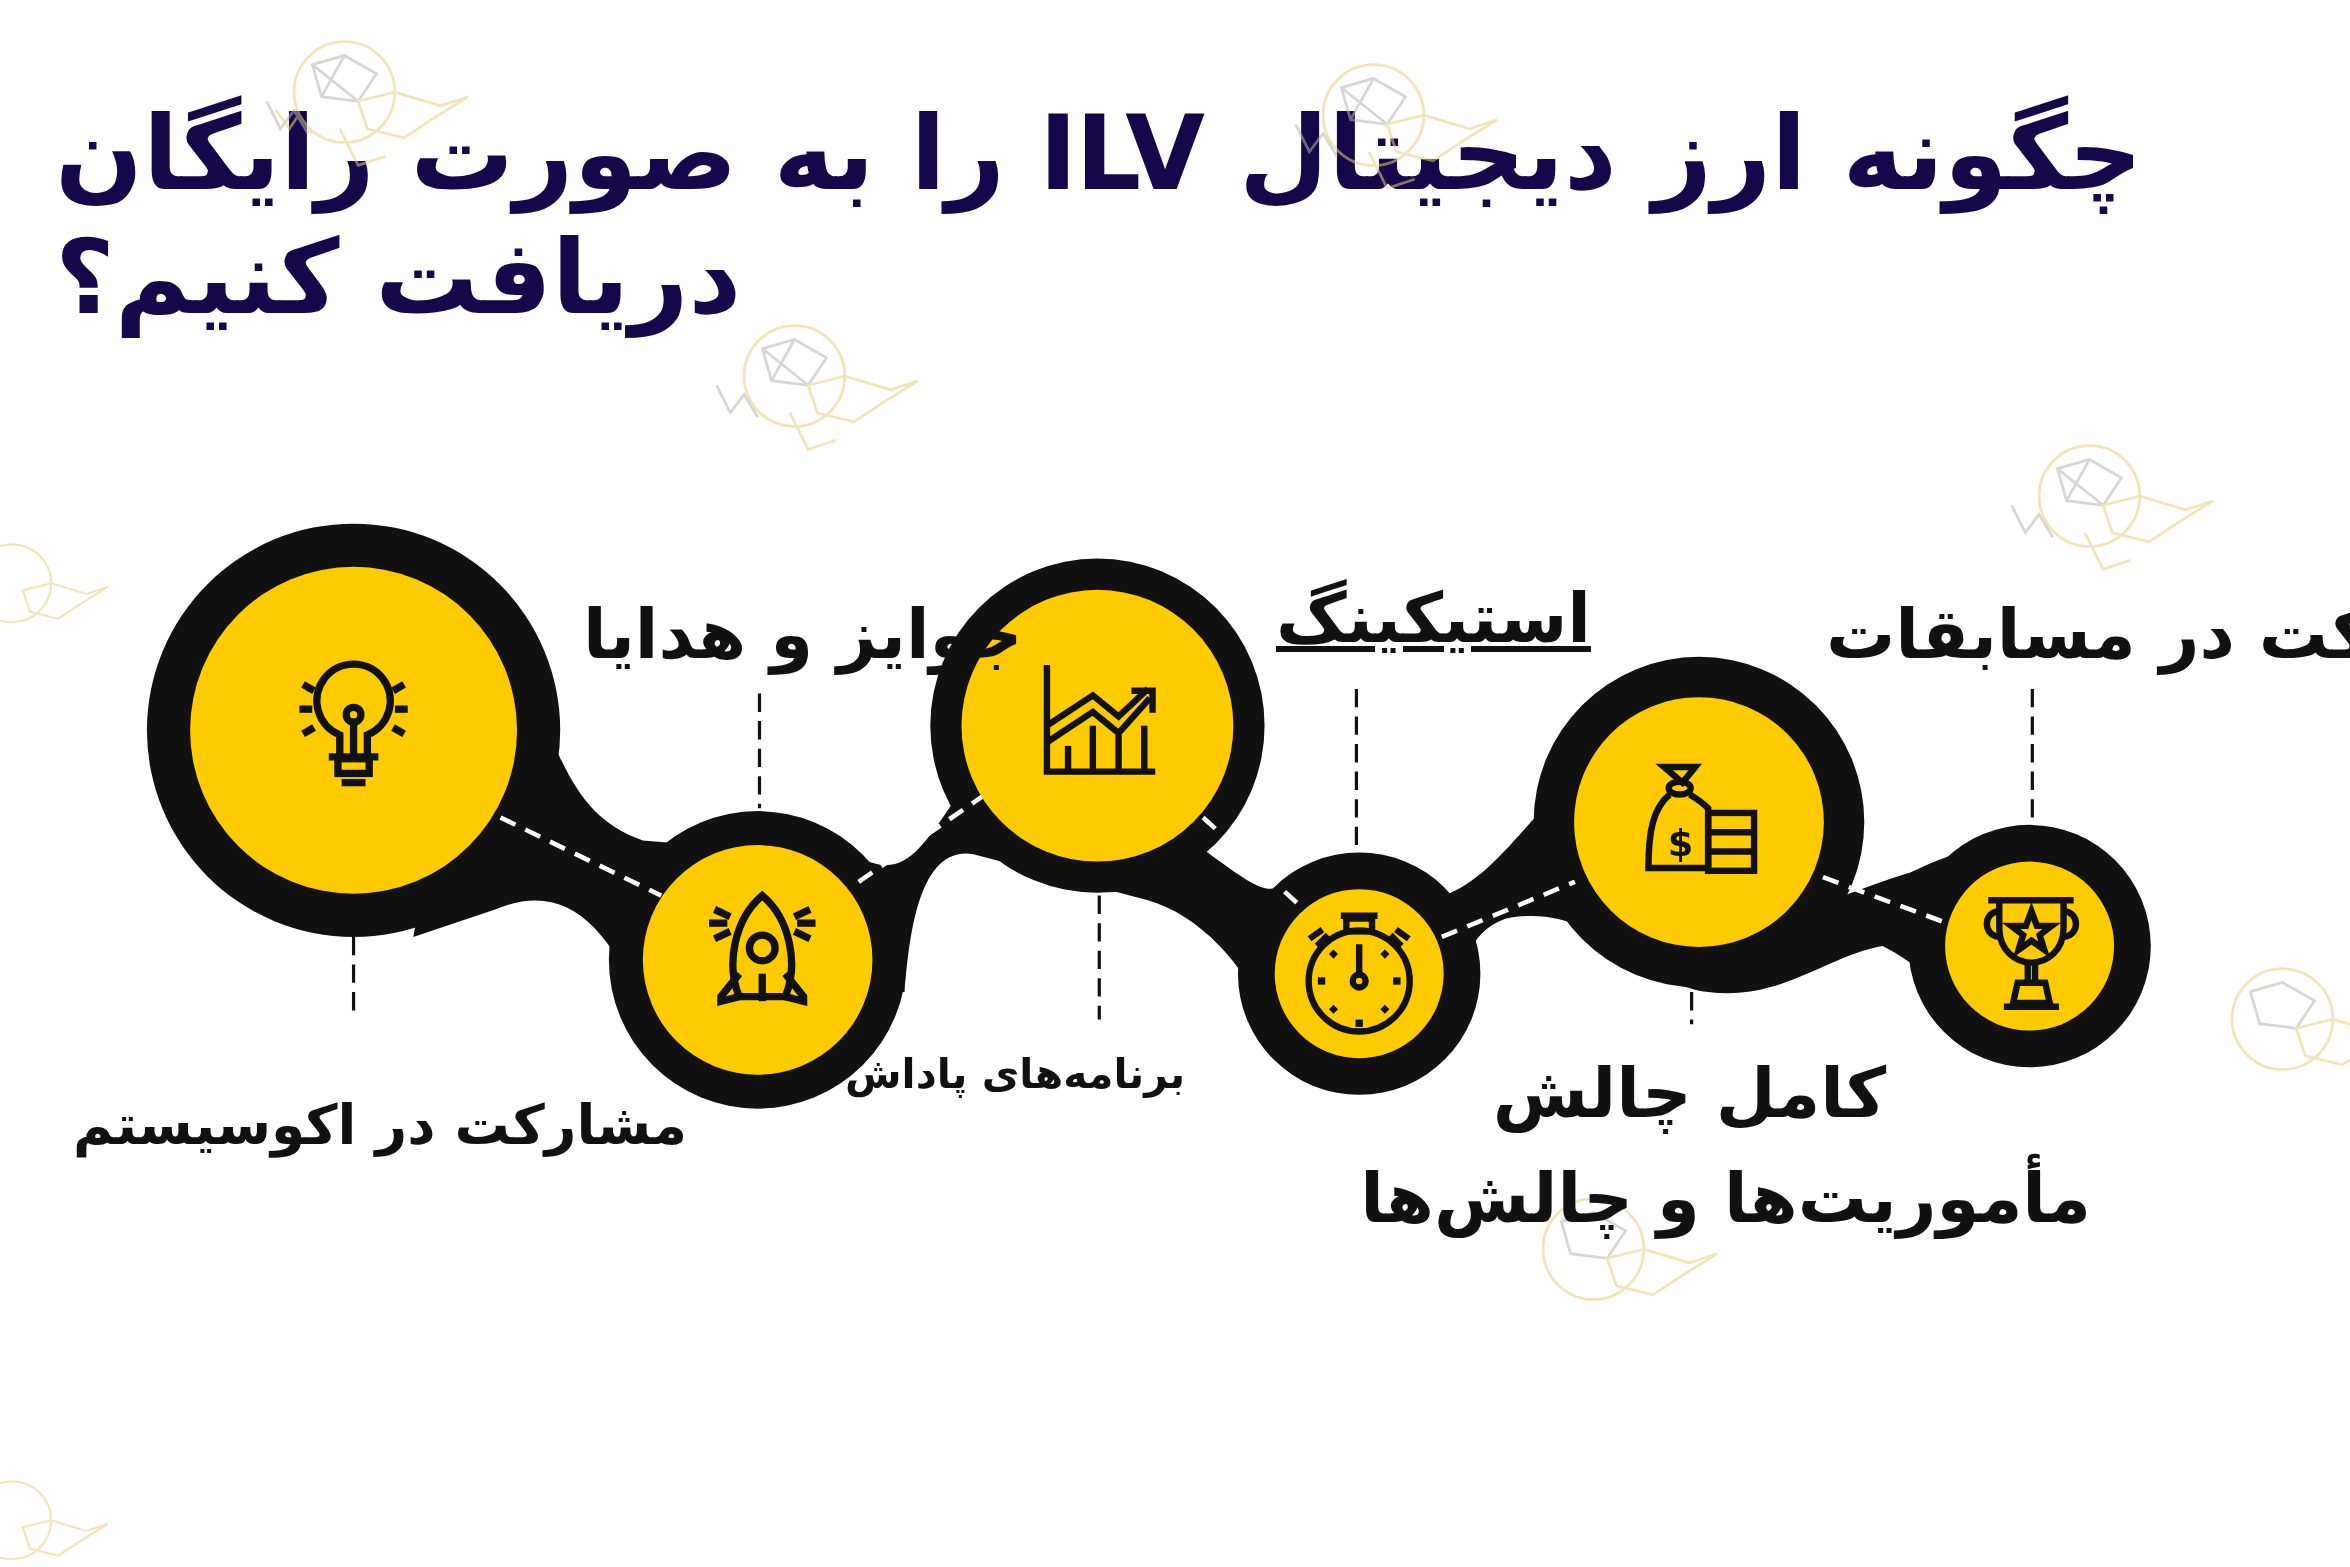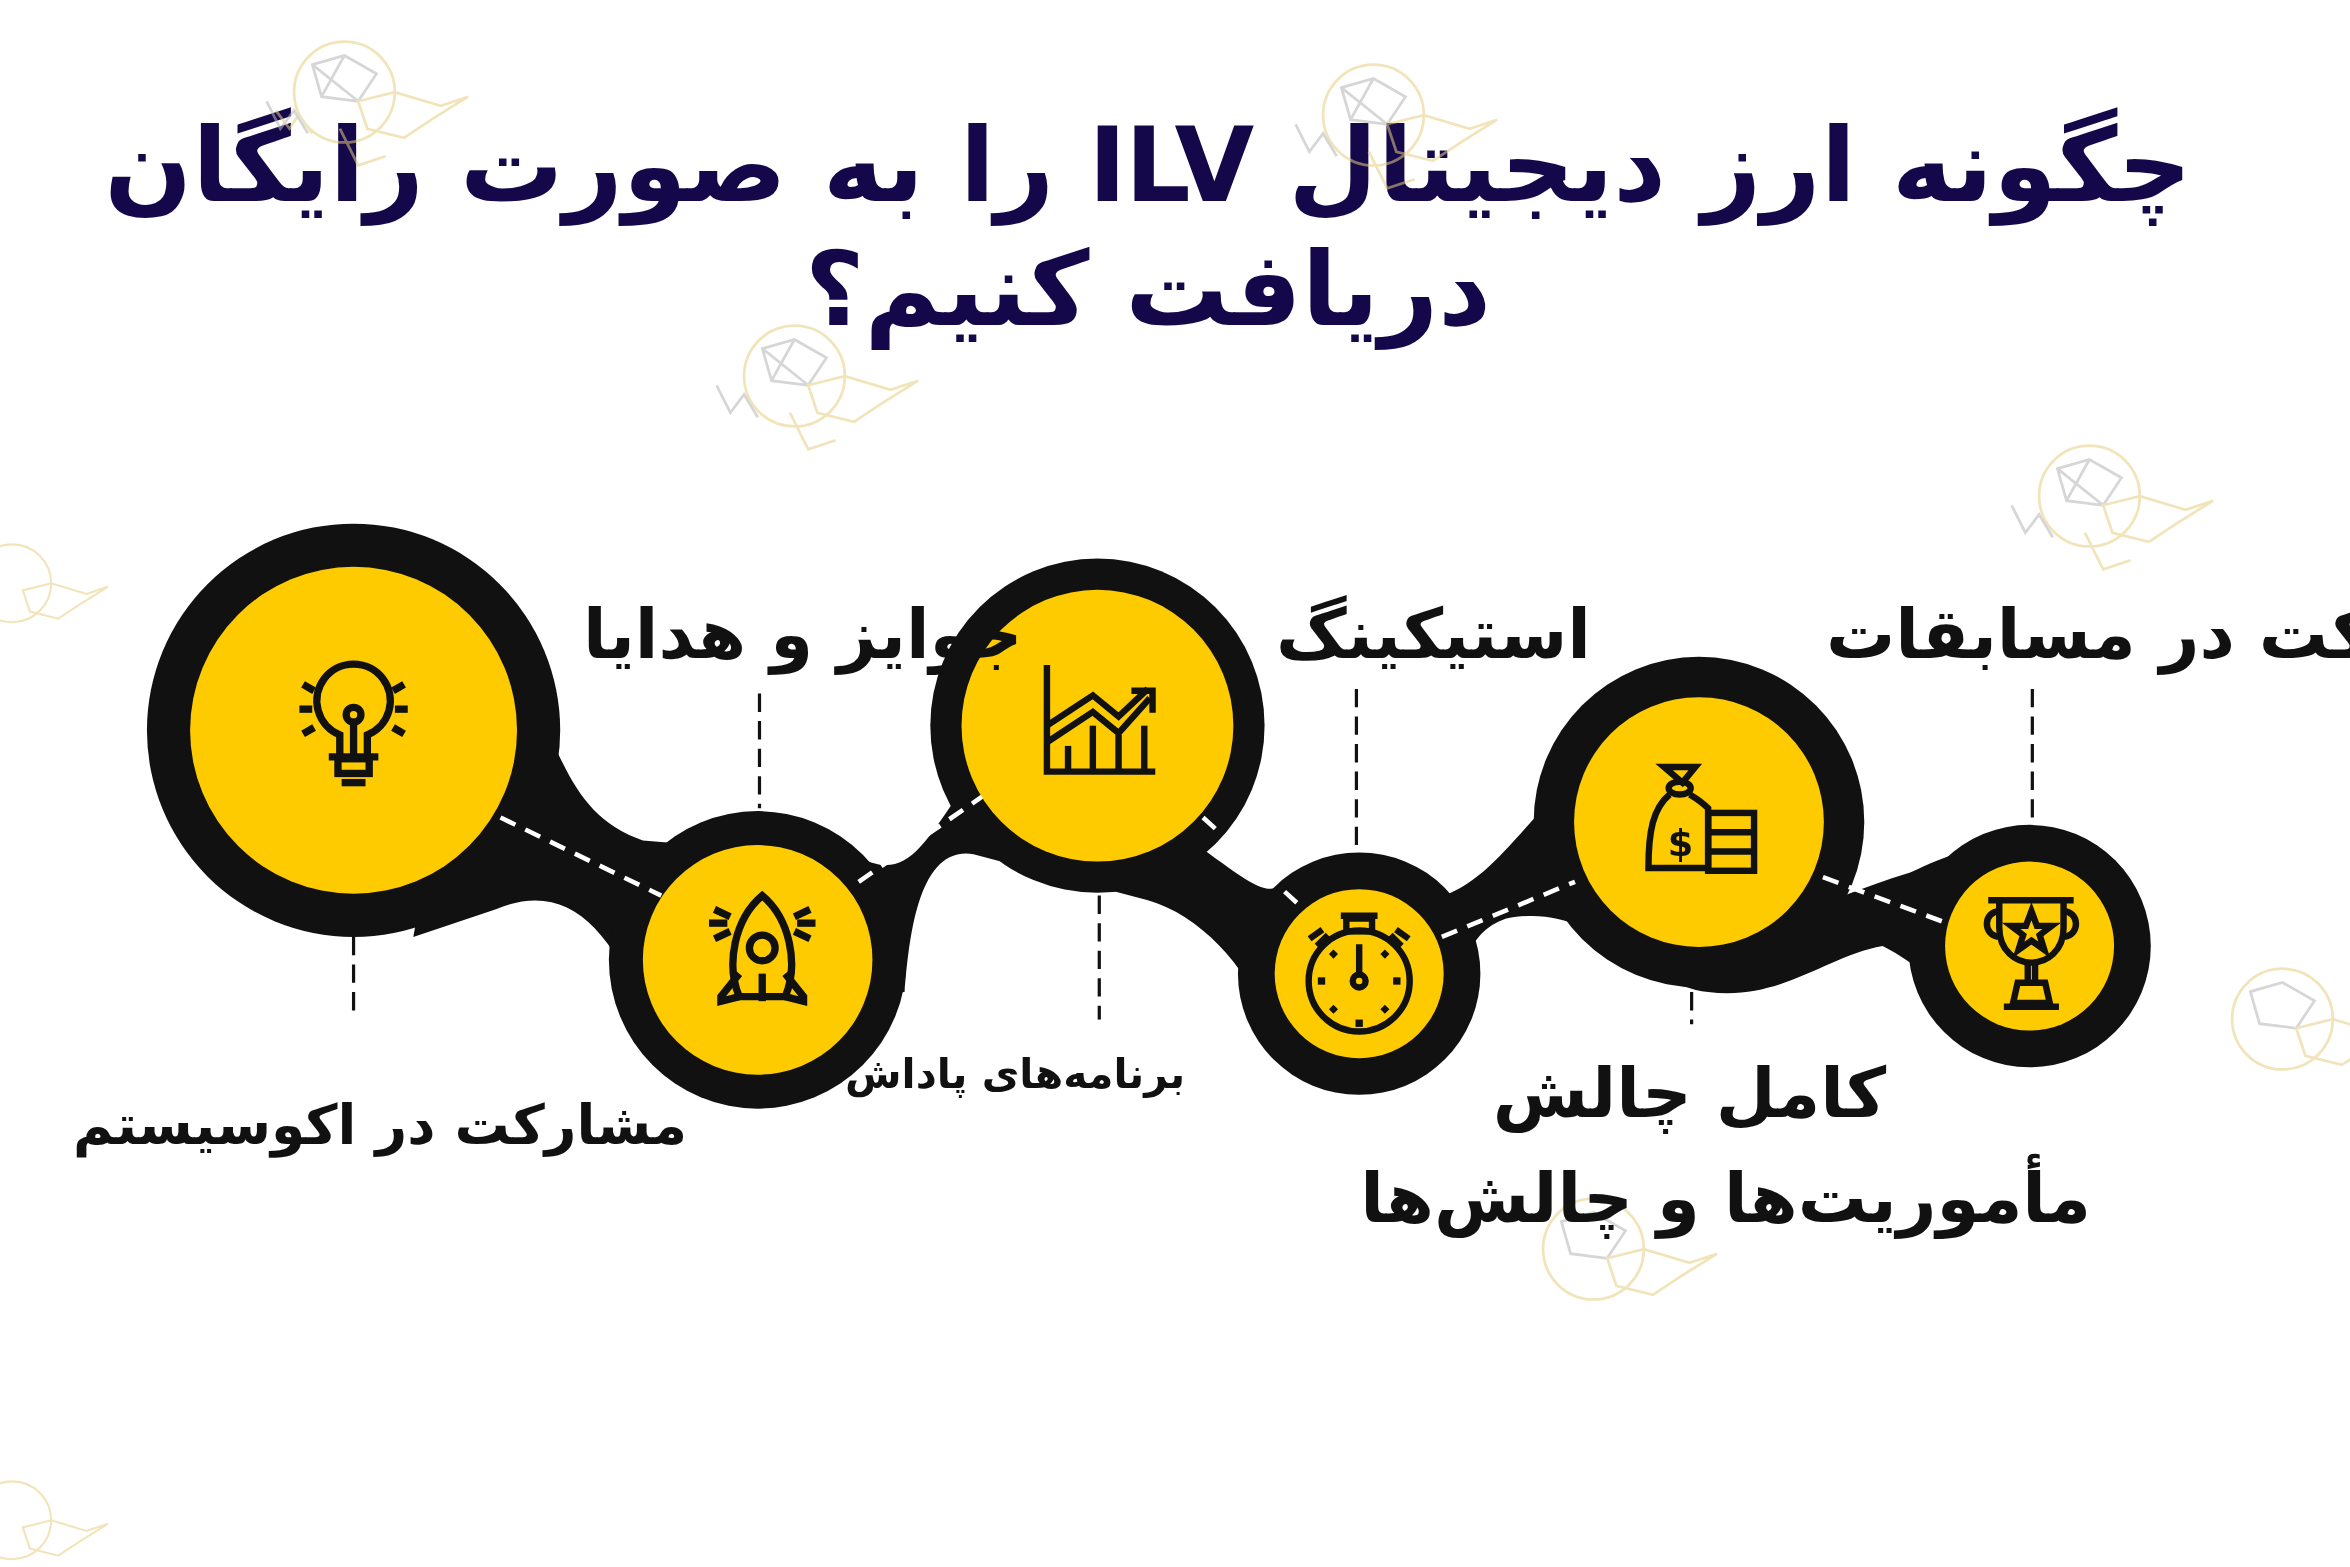--- a/index.html
+++ b/index.html
@@ -1,18 +1,18 @@
 <!DOCTYPE html>
 <html style="font-size:14.7px"><head>
 <meta charset="utf-8">
 <style>
   html, body { margin: 0; padding: 0; background: #ffffff; }
   body { width: 2351px; height: 1568px; position: relative; overflow: hidden; font-family: "DejaVu Sans", sans-serif; }
   .title {
-    position: absolute; left: 55px; top: 104px; width: 2186px; text-align: center;
+    position: absolute; left: 55px; top: 92px; width: 2186px; text-align: left;
     font-family: "DejaVu Sans", sans-serif; font-weight: bold; font-size: 103px;
     color: #14084a; direction: rtl; letter-spacing: -1.8px; line-height: 1.2;
   }
   .stage { position: absolute; left: 0; top: 0; width: 2351px; height: 1568px; }
   .label {
     position: absolute; font-family: "DejaVu Sans", sans-serif; font-weight: bold;
     font-size: 69px; color: #111111; direction: rtl; white-space: nowrap; line-height: 1.35;
   }
   .label.center { text-align: center; }
   .watermark { position: absolute; opacity: 0.55; }
@@ -197,17 +197,17 @@
       <line x1="2216" y1="1048" x2="2216" y2="1070"></line>
     <path d="M2197 1070 L2227 1070 L2232 1092 L2192 1092 Z"></path>
     <line x1="2182" y1="1096" x2="2242" y2="1096"></line>
     <polygon points="2212,992 2218,1008 2234,1008 2221,1018 2226,1034 2212,1024 2198,1034 2203,1018 2190,1008 2206,1008"></polygon>
   </g>
 </svg>
 
 <div class="label" style="left:73px;top:1088px;font-size:55px;">مشارکت در اکوسیستم</div>
 <div class="label" style="left:583px;top:588px;">جوایز و هدایا</div>
 <div class="label" style="left:845px;top:1047px;font-size:41px;">برنامه‌های پاداش</div>
-<div class="label" style="left:1276px;top:588px;">استیکینگ</div>
+<div class="label" style="left:1276px;top:572px;text-decoration:underline;">استیکینگ</div>
 <div class="label center" style="left:1414px;top:1047px;width:551px;">کامل چالش</div>
 <div class="label center" style="left:1448px;top:1152px;width:643px;">مأموریت‌ها و چالش‌ها</div>
 <div class="label" style="left:1818px;top:588px;margin-left:8px;">مشارکت در مسابقات</div>
 
 
 </body></html>

